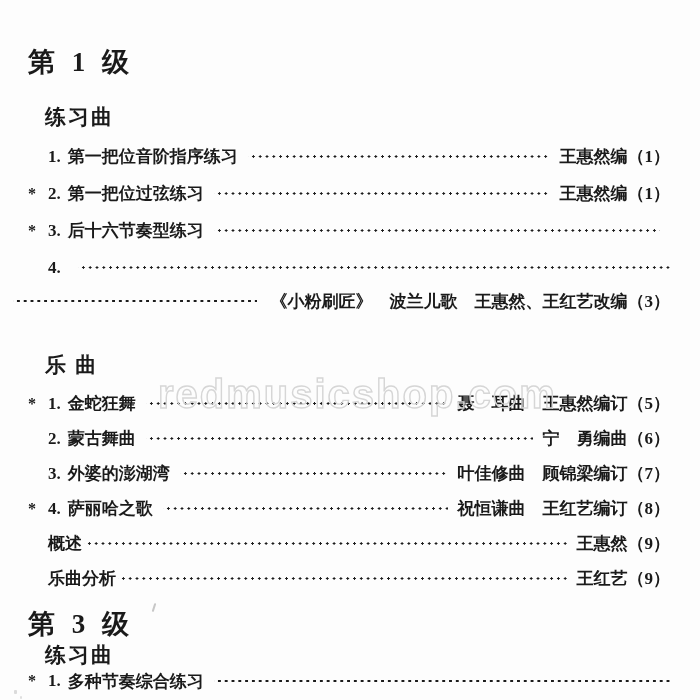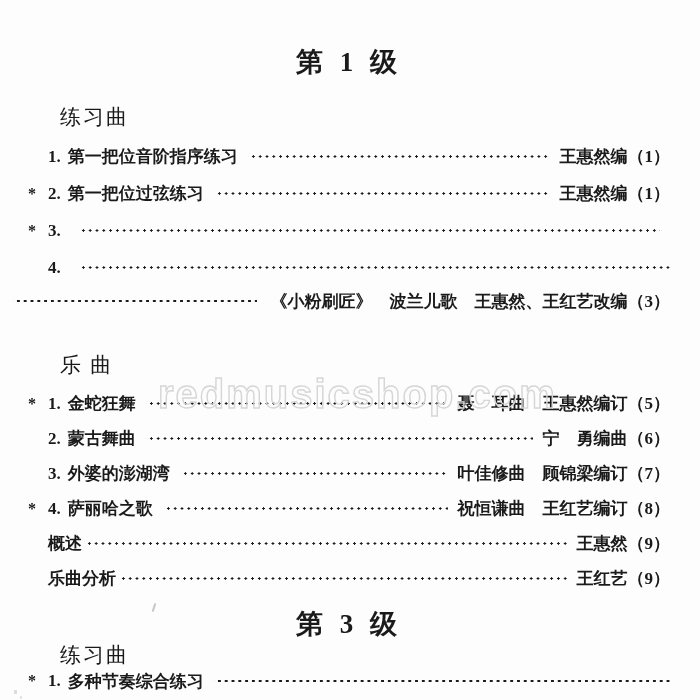--- a/index.html
+++ b/index.html
@@ -4,25 +4,25 @@
 <style>
   html,body{margin:0;padding:0;}
   body{
     width:700px;height:700px;overflow:hidden;position:relative;
     background:#fdfdfd;color:#1a1a1a;
     font-family:"Liberation Serif","DejaVu Serif",serif;
   }
   .page{position:relative;z-index:1;padding:46px 30px 0 28px;}
 
   .level-title{
-    text-align:center;font-size:27px;font-weight:bold;
+    text-align:left;font-size:27px;font-weight:bold;
     letter-spacing:5px;line-height:32px;white-space:pre;
   }
   .group-heading{
-    font-size:21px;font-weight:normal;margin-left:32px;
+    font-size:21px;font-weight:bold;margin-left:17px;
     line-height:26px;letter-spacing:2px;white-space:pre;
   }
   .hd-etudes1{margin-top:26px;}
   .hd-pieces{margin-top:36px;}
   .lv2-title{margin-top:12px;}
   .hd-etudes2{margin-top:2px;}
 
   .toc{margin-top:8px;}
   .toc-pieces{margin-top:8px;}
   .toc-l2{margin-top:0;}
@@ -89,20 +89,21 @@
     <div class="row">
       <span class="star-cell">*</span>
       <span class="num">2.</span>
       <span class="title">第一把位过弦练习</span>
       <span class="leader"></span>
       <span class="attr">王惠然编（1）</span>
     </div>
     <div class="row">
       <span class="star-cell">*</span>
       <span class="num">3.</span>
+      <span class="title">后十六节奏型练习</span>
       <span class="leader"></span>
     </div>
     <div class="row">
       <span class="star-cell"></span>
       <span class="num">4.</span>
       <span class="leader to-edge"></span>
     </div>
     <div class="row cont">
       <span class="leader"></span>
       <span class="attr">《小粉刷匠》　波兰儿歌　王惠然、王红艺改编（3）</span>

